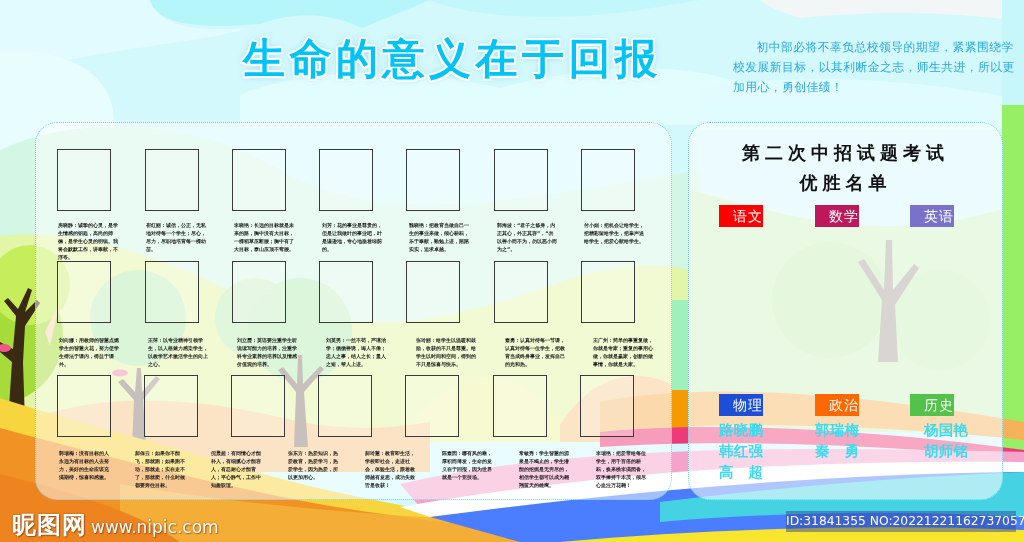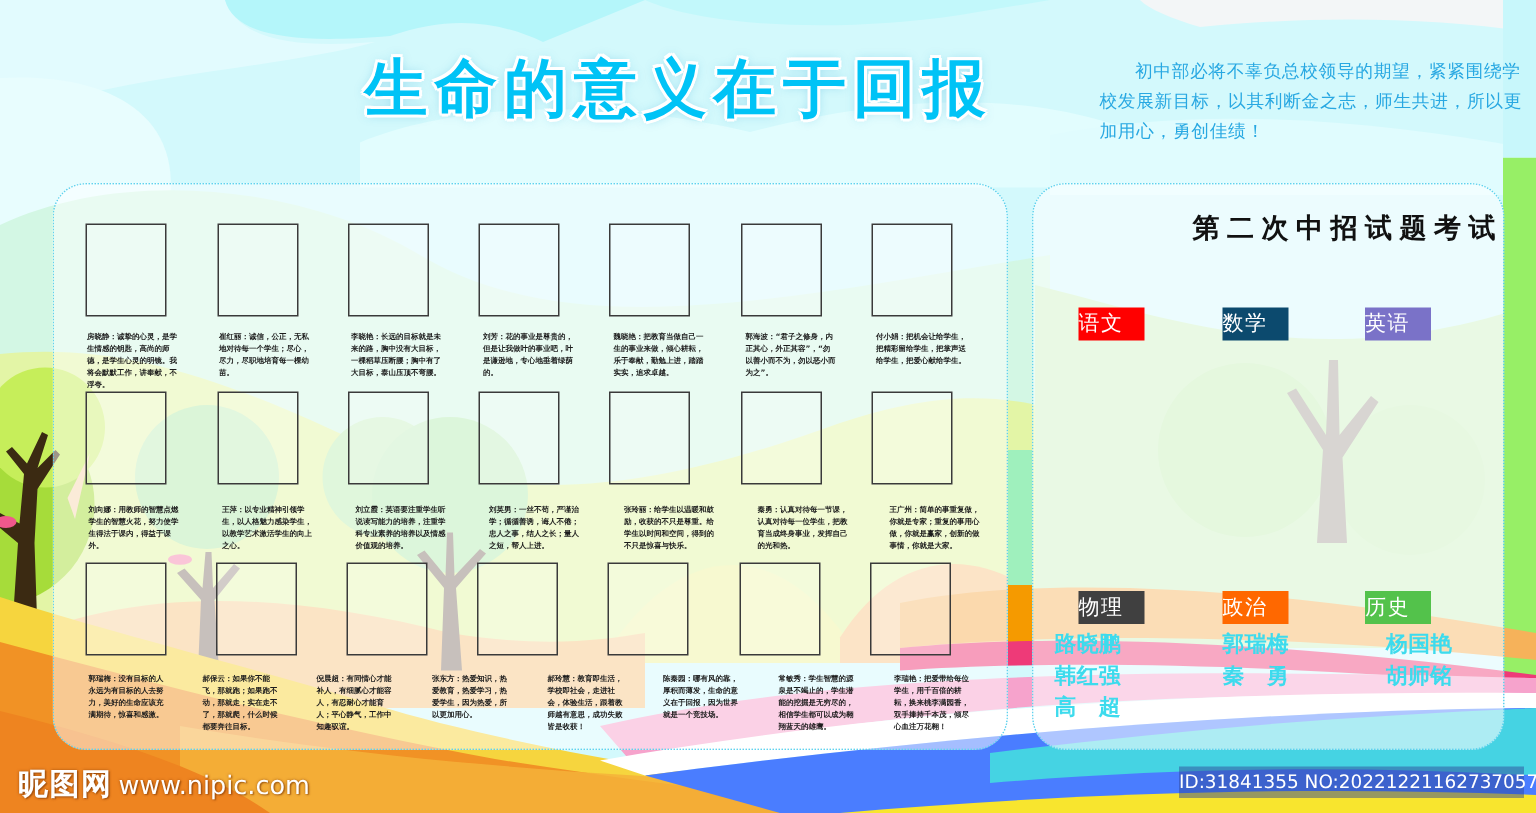--- a/index.html
+++ b/index.html
@@ -8,28 +8,28 @@
 .bg{position:absolute;left:0;top:0;width:1024px;height:542px}
 .title{position:absolute;left:243px;top:34px;font-size:42px;line-height:50px;font-weight:bold;letter-spacing:4.5px;color:#00c3f6;white-space:nowrap;
   text-shadow:2px 0 #fff,-2px 0 #fff,0 2px #fff,0 -2px #fff,1.5px 1.5px #fff,-1.5px -1.5px #fff,1.5px -1.5px #fff,-1.5px 1.5px #fff,0 0 7px rgba(0,140,200,.35)}
 .intro{position:absolute;left:733px;top:37px;width:287px;font-size:11.8px;line-height:20px;color:#28a8e2;text-indent:2em;letter-spacing:.45px}
 .panel{position:absolute;border:1.5px dotted #5fd2ee;border-radius:22px;background:rgba(255,255,255,.5)}
 .left-panel{left:35px;top:122px;width:637px;height:378px}
 .right-panel{left:688px;top:122px;width:315px;height:378px;background:rgba(255,255,255,.56)}
 .photo{position:absolute;width:54px;height:62px;border:1.5px solid #3a3a3a;background:rgba(255,255,255,.2)}
 .cap{position:absolute;width:60px;font-size:5px;line-height:8px;font-weight:bold;color:#1c1c1c;word-break:break-all}
 .cap.narrow{width:54px}
-.roll-title{position:absolute;left:0;width:100%;text-align:right;font-family:"DejaVu Serif",serif;font-size:18px;letter-spacing:5px;color:#111;line-height:30px}
-.subj-label{position:absolute;width:44px;height:22px;line-height:22px;text-align:left;color:#fff;font-size:14px;letter-spacing:1px}
+.roll-title{position:absolute;left:0;width:100%;text-align:center;font-family:"DejaVu Serif",serif;font-size:18px;letter-spacing:5px;color:#111;line-height:30px}
+.subj-label{position:absolute;width:44px;height:22px;line-height:22px;text-align:right;color:#fff;font-size:14px;letter-spacing:1px}
 .names{position:absolute;width:44px;list-style:none}
 .names li{font-size:14.5px;font-weight:bold;color:#3ddbed;text-align:justify;text-align-last:justify;white-space:nowrap}
 .g1 li{line-height:19.5px}
 .g2 li{line-height:20.8px}
 .watermark{position:absolute;left:12px;top:509px;color:#fff;white-space:nowrap;text-shadow:0 0 2px rgba(120,50,0,.6),1px 1px 1px rgba(120,50,0,.5)}
-.wm-logo{font-family:"DejaVu Serif",serif;font-size:20px;font-weight:bold;letter-spacing:1px}
+.wm-logo{font-family:"DejaVu Serif",serif;font-size:24px;font-weight:bold;letter-spacing:1px}
 .wm-url{font-size:17px;margin-left:4px}
 .idbox{position:absolute;left:786px;top:511px;width:230px;height:21px;line-height:21px;background:rgba(45,70,150,.48);color:#fff;font-size:12.3px;text-align:center;white-space:nowrap}
 </style>
 </head>
 <body>
 
 <svg class="bg" viewBox="0 0 1024 542">
   <rect width="1024" height="542" fill="#d3f9fc"></rect>
   <path d="M0,0 H150 C160,28 200,32 250,28 C200,42 120,48 60,62 C30,58 10,52 0,54Z" fill="#e2fbfe"></path>
   <path d="M150,0 C156,22 190,30 260,24 C300,10 332,14 362,28 L430,0Z" fill="#b4f6fa"></path>
@@ -127,29 +127,30 @@
   <p class="cap narrow" style="left:175px;top:326px">倪晨超：有同情心才能补人，有细腻心才能容人，有忍耐心才能育人；平心静气，工作中知趣驭谊。</p>
   <p class="cap narrow" style="left:252px;top:326px">张东方：热爱知识，热爱教育，热爱学习，热爱学生，因为热爱，所以更加用心。</p>
   <p class="cap narrow" style="left:329px;top:326px">郝玲慧：教育即生活，学校即社会，走进社会，体验生活，跟着教师越有意思，成功失败皆是收获！</p>
   <p class="cap narrow" style="left:406px;top:326px">陈秦园：哪有风的靠，厚积而薄发，生命的意义在于回报，因为世界就是一个竞技场。</p>
   <p class="cap narrow" style="left:483px;top:326px">常敏秀：学生智慧的源泉是不竭止的，学生潜能的挖掘是无穷尽的，相信学生都可以成为翱翔蓝天的雄鹰。</p>
   <p class="cap narrow" style="left:560px;top:326px">李瑞艳：把爱带给每位学生，用千百倍的耕耘，换来桃李满园香，双手捧持千本茂，倾尽心血注万花翱！</p>
 </section>
 
 <section class="panel right-panel">
   <h2 class="roll-title" style="top:15px">第二次中招试题考试</h2>
+  <h2 class="roll-title" style="top:45px">优胜名单</h2>
 
   <div class="subj-label" style="left: 30px; top: 82px; background: rgb(255, 0, 0);">语文</div>
 
-  <div class="subj-label" style="left: 126px; top: 82px; background: #0c4a6e;">数学</div>
+  <div class="subj-label" style="left: 126px; top: 82px; background: #be185d;">数学</div>
 
   <div class="subj-label" style="left: 221px; top: 82px; background: rgb(122, 114, 200);">英语</div>
 
-  <div class="subj-label" style="left: 30px; top: 271px; background: #404040;">物理</div>
-  <ul class="names g2" style="left:14px;top:297px">
+  <div class="subj-label" style="left: 30px; top: 271px; background: #1d4ed8;">物理</div>
+  <ul class="names g2" style="left:30px;top:297px">
     <li>路晓鹏</li>
     <li>韩红强</li>
     <li>高　超</li>
   </ul>
 
   <div class="subj-label" style="left: 126px; top: 271px; background: rgb(255, 104, 0);">政治</div>
   <ul class="names g2" style="left:126px;top:297px">
     <li>郭瑞梅</li>
     <li>秦　勇</li>
   </ul>

